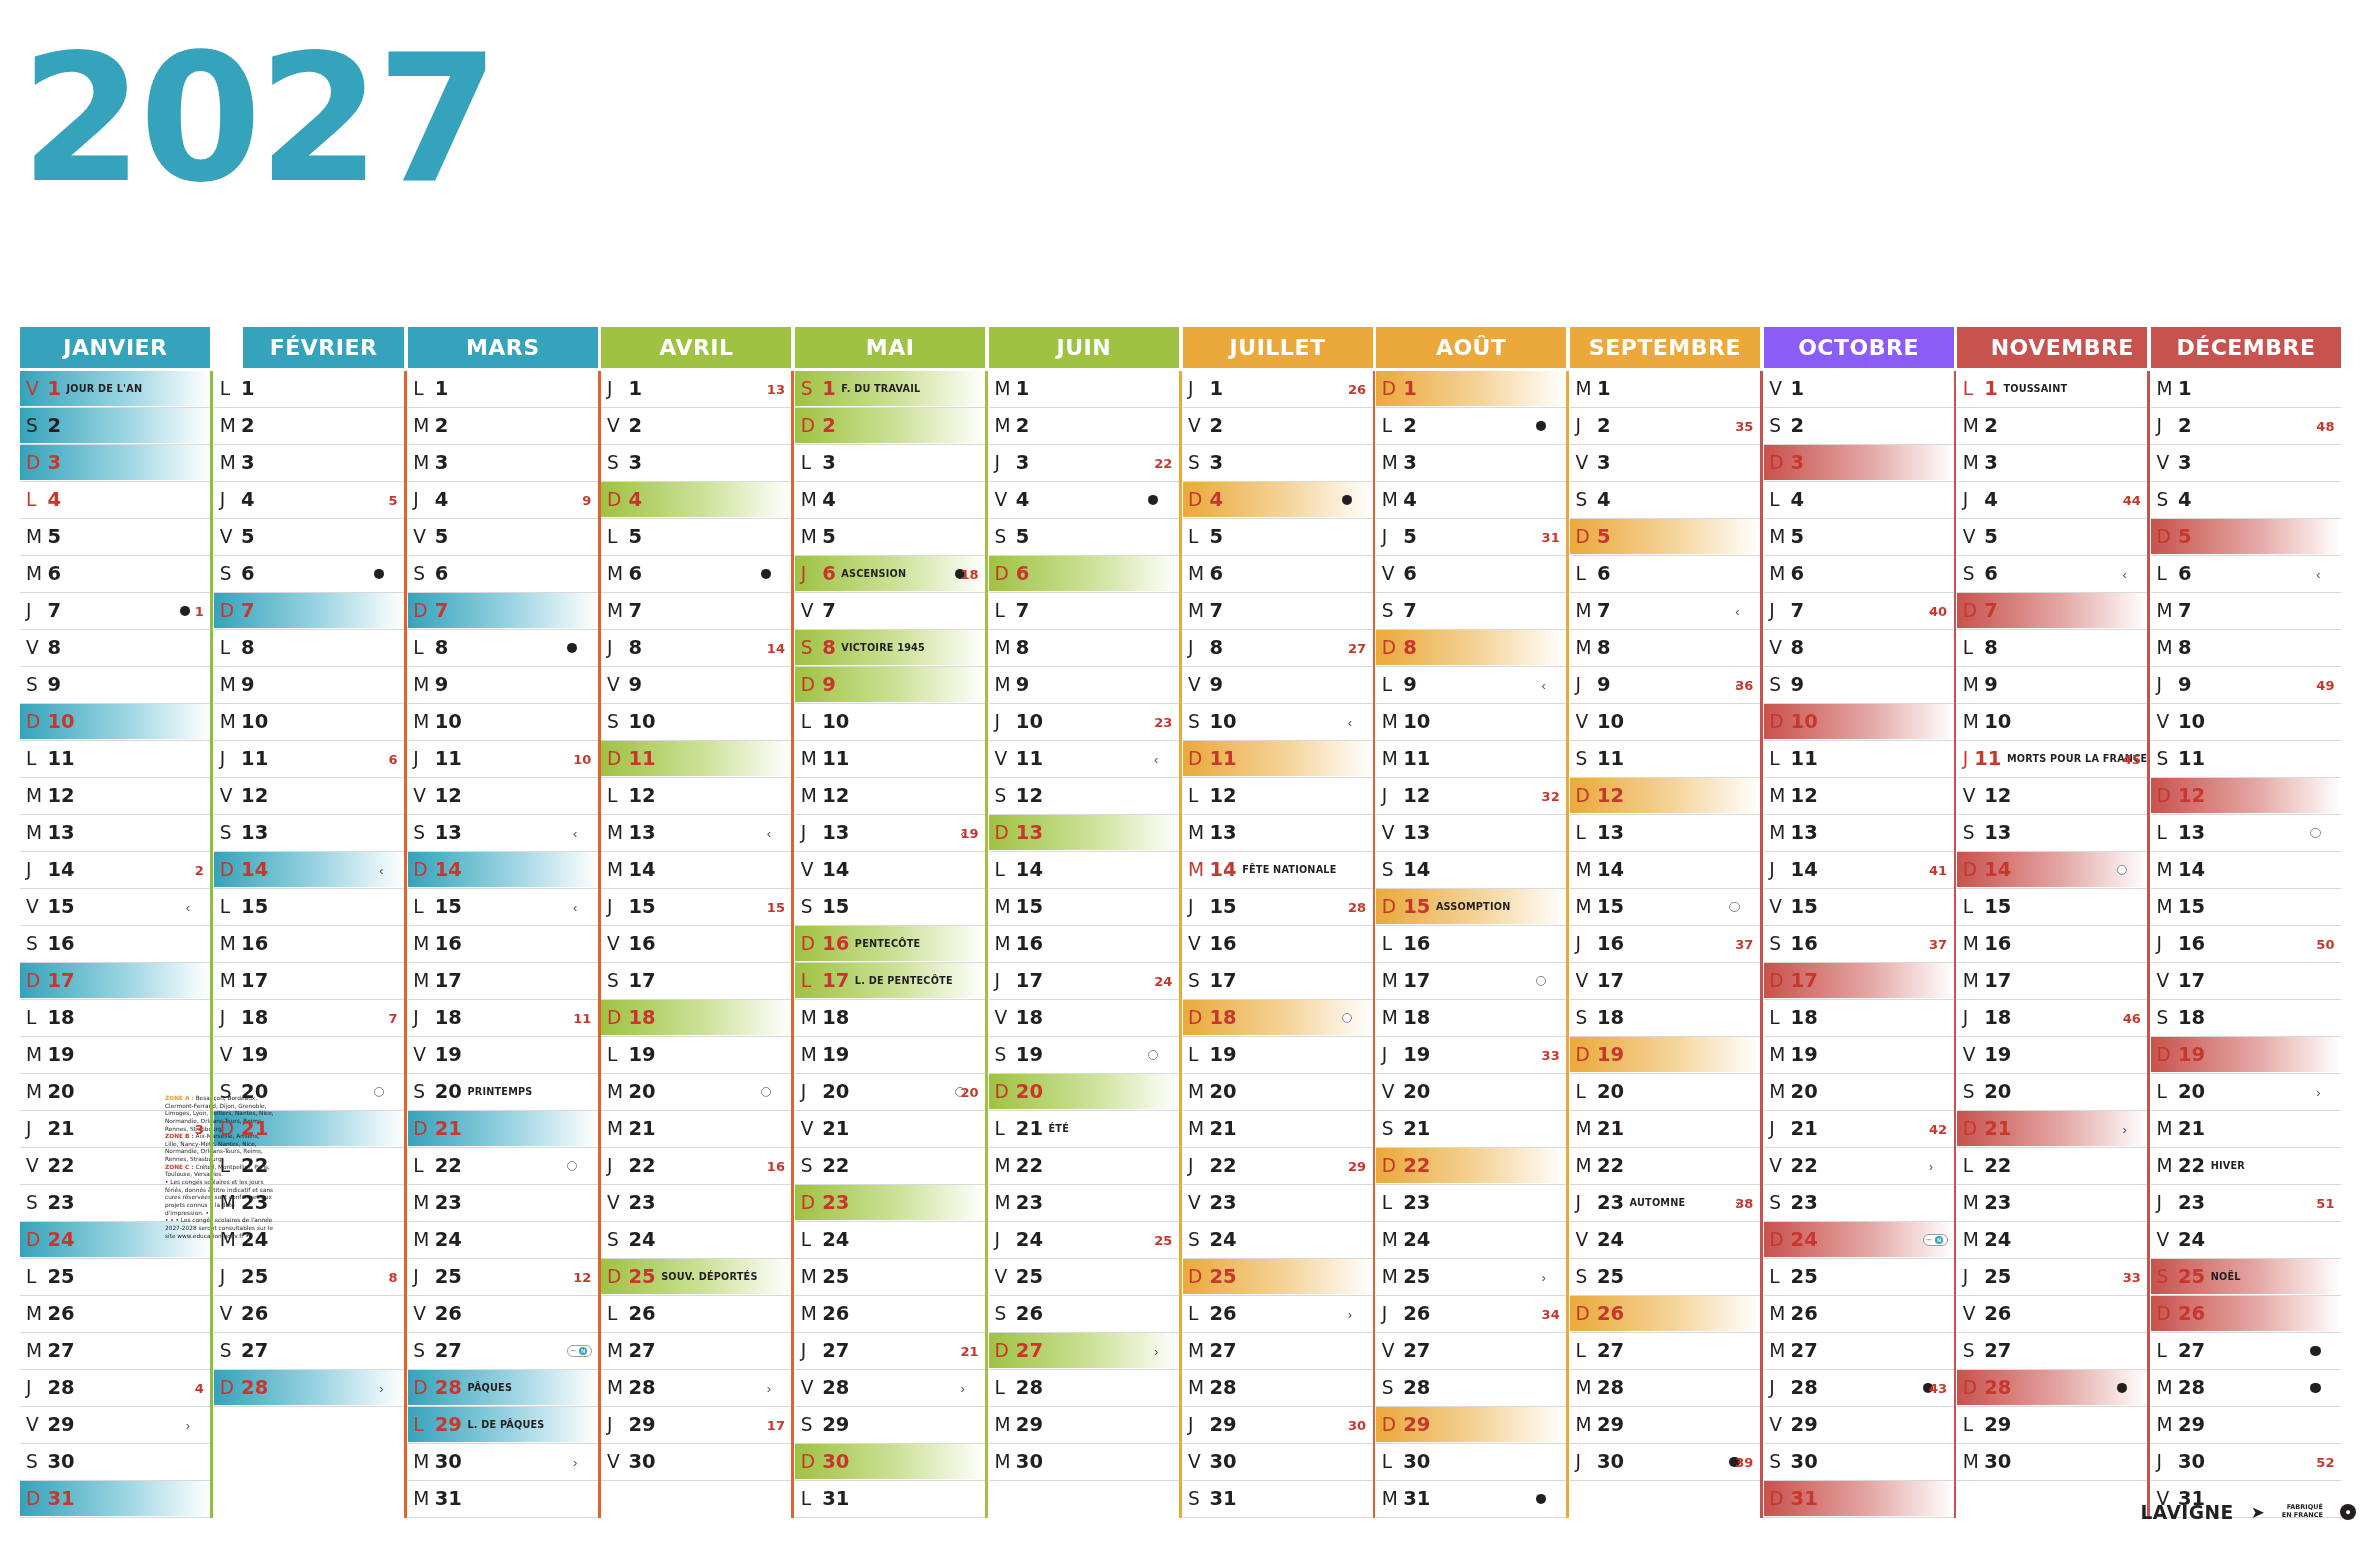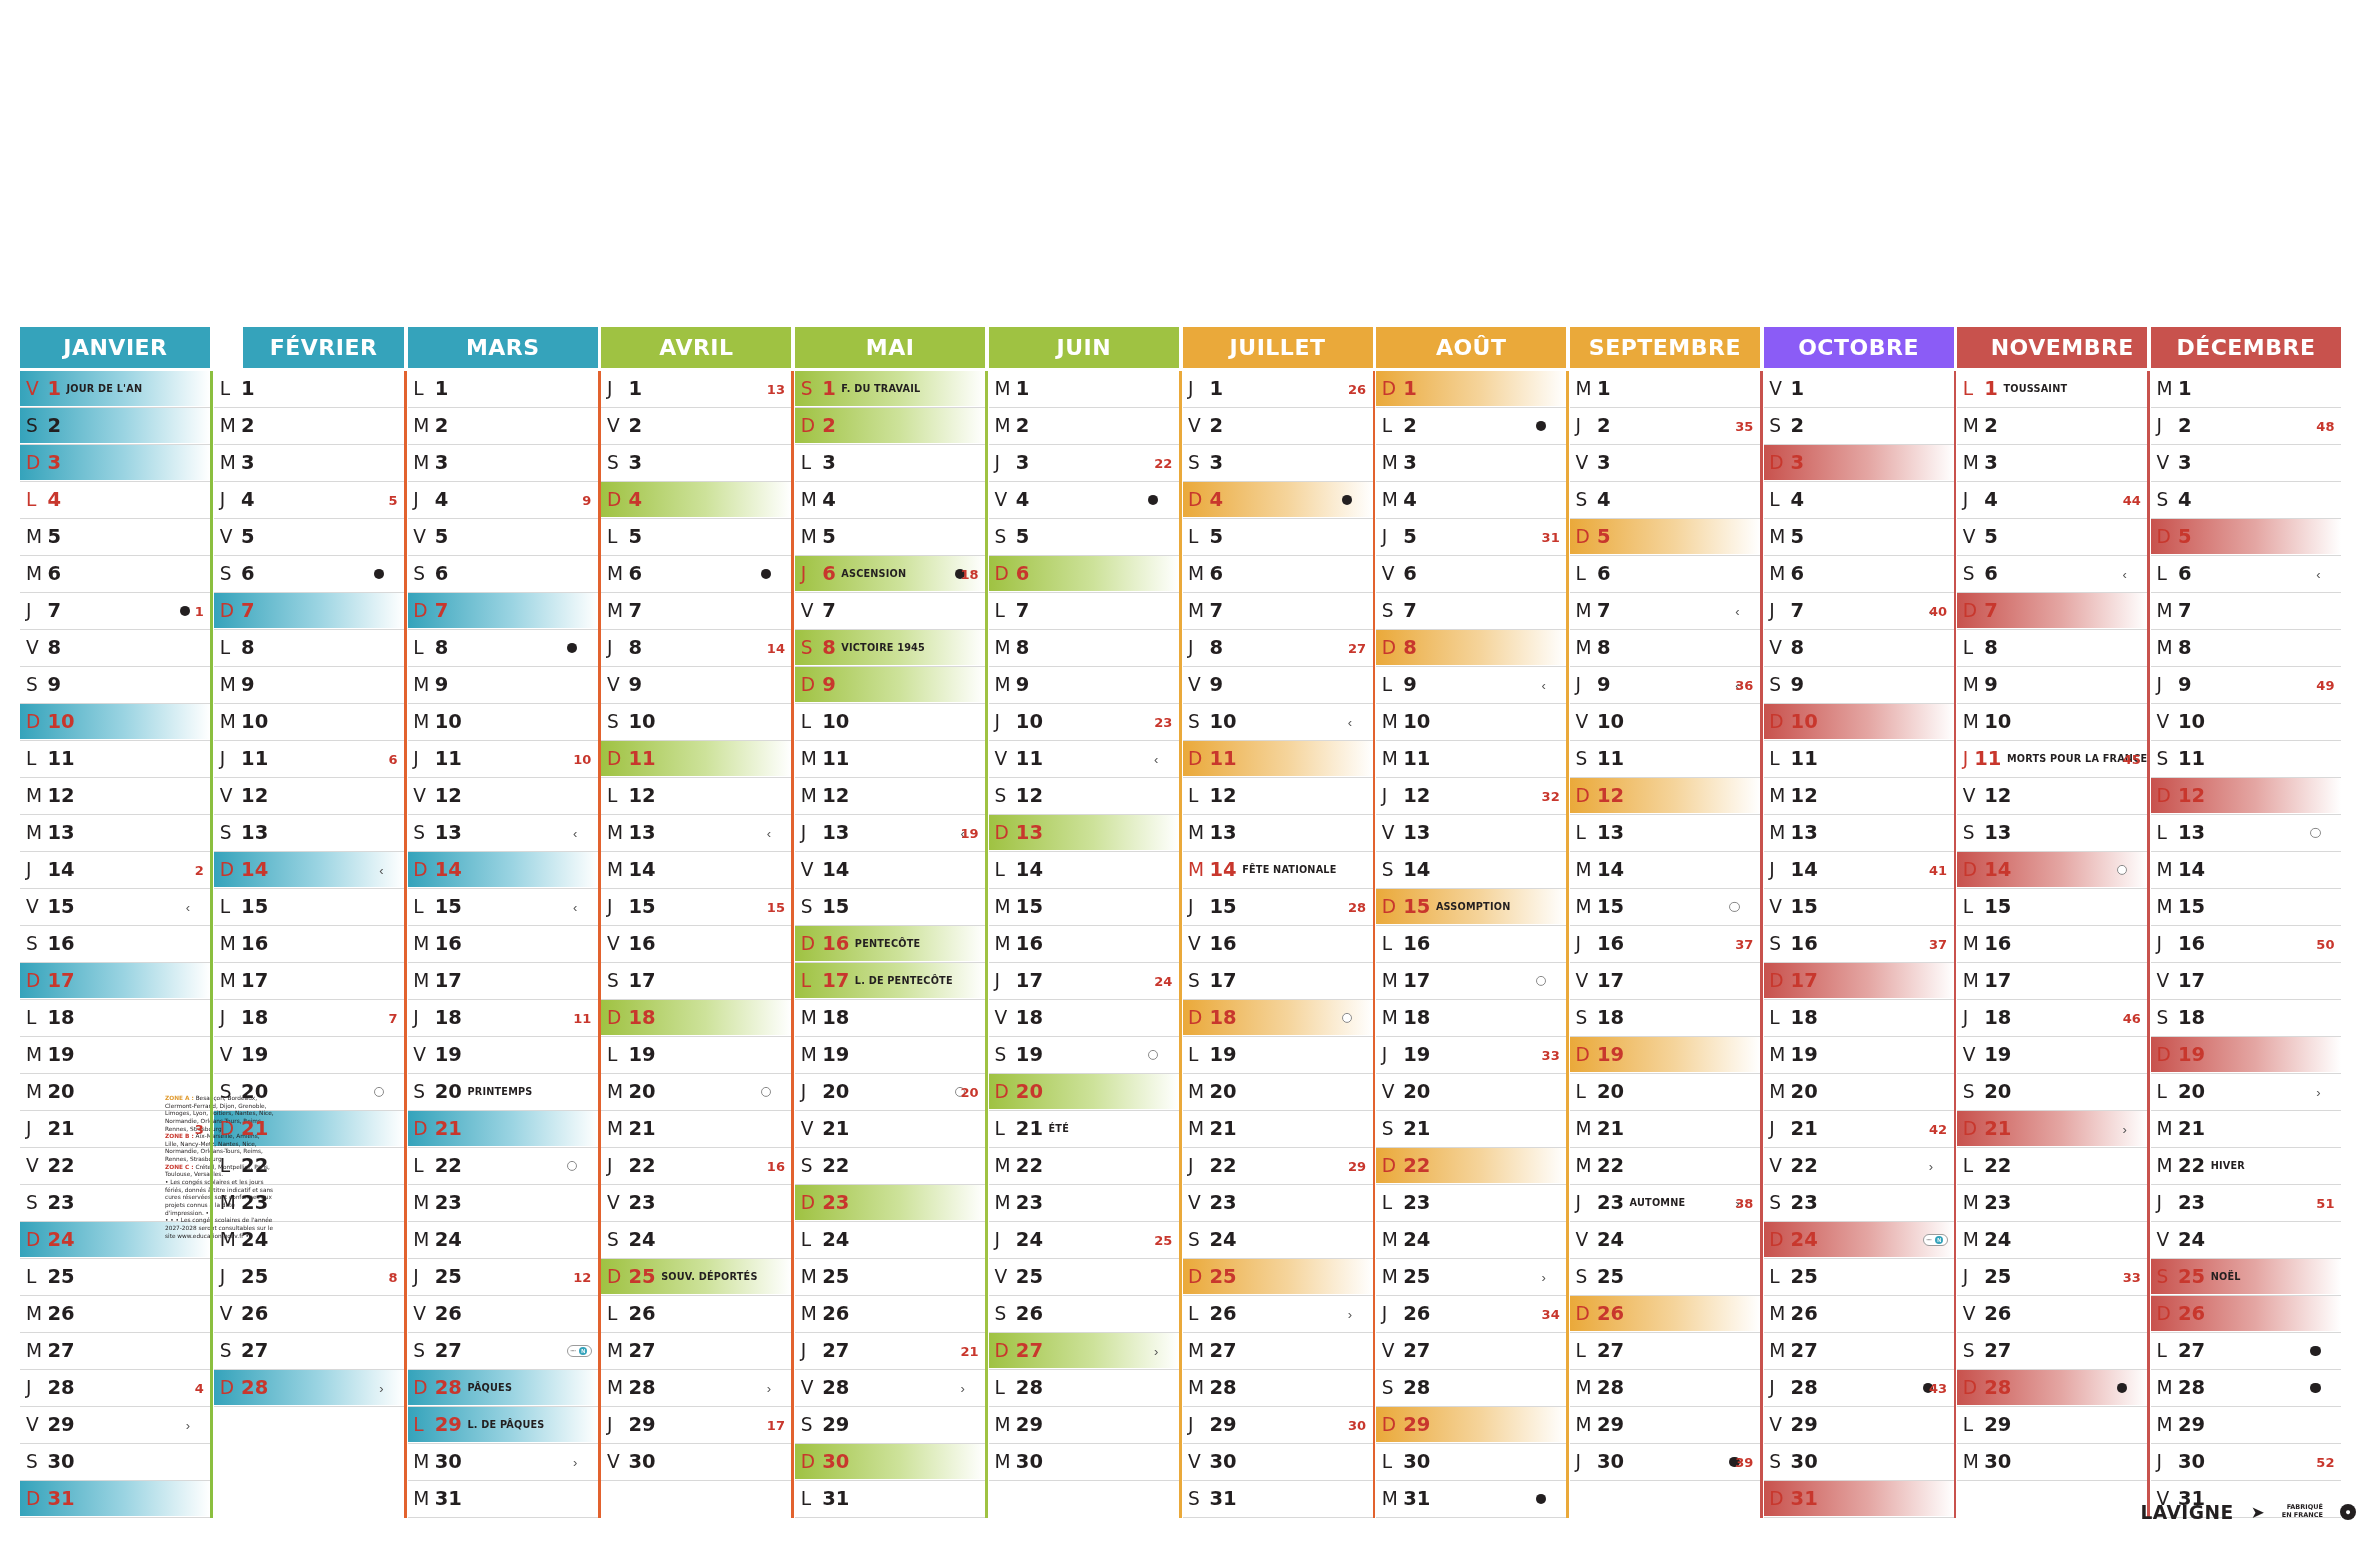--- a/index.html
+++ b/index.html
@@ -178,20 +178,21 @@
     background: #35a3bb; color: #fff;
     display: flex; align-items: center; justify-content: center;
     font-size: 5.6px; margin-left: 1.9px;
   }
 </style>
 </head>
 <body>
 
 <div id="page">
 
+  <div id="year-title">2027</div>
 
   <div id="grid">
       <div class="month">
         <div class="month-header" style="background: rgb(53, 163, 187);">JANVIER</div>
         <div class="days">
           <div class="day holiday">
             <div class="bg" style="background: linear-gradient(to right, rgb(53, 163, 187) 0%, rgb(155, 212, 226) 55%, rgb(255, 255, 255) 100%);"></div>
             <span class="dow">V</span>
             <span class="dnum">1</span>
             <span class="note">JOUR DE L'AN</span>

